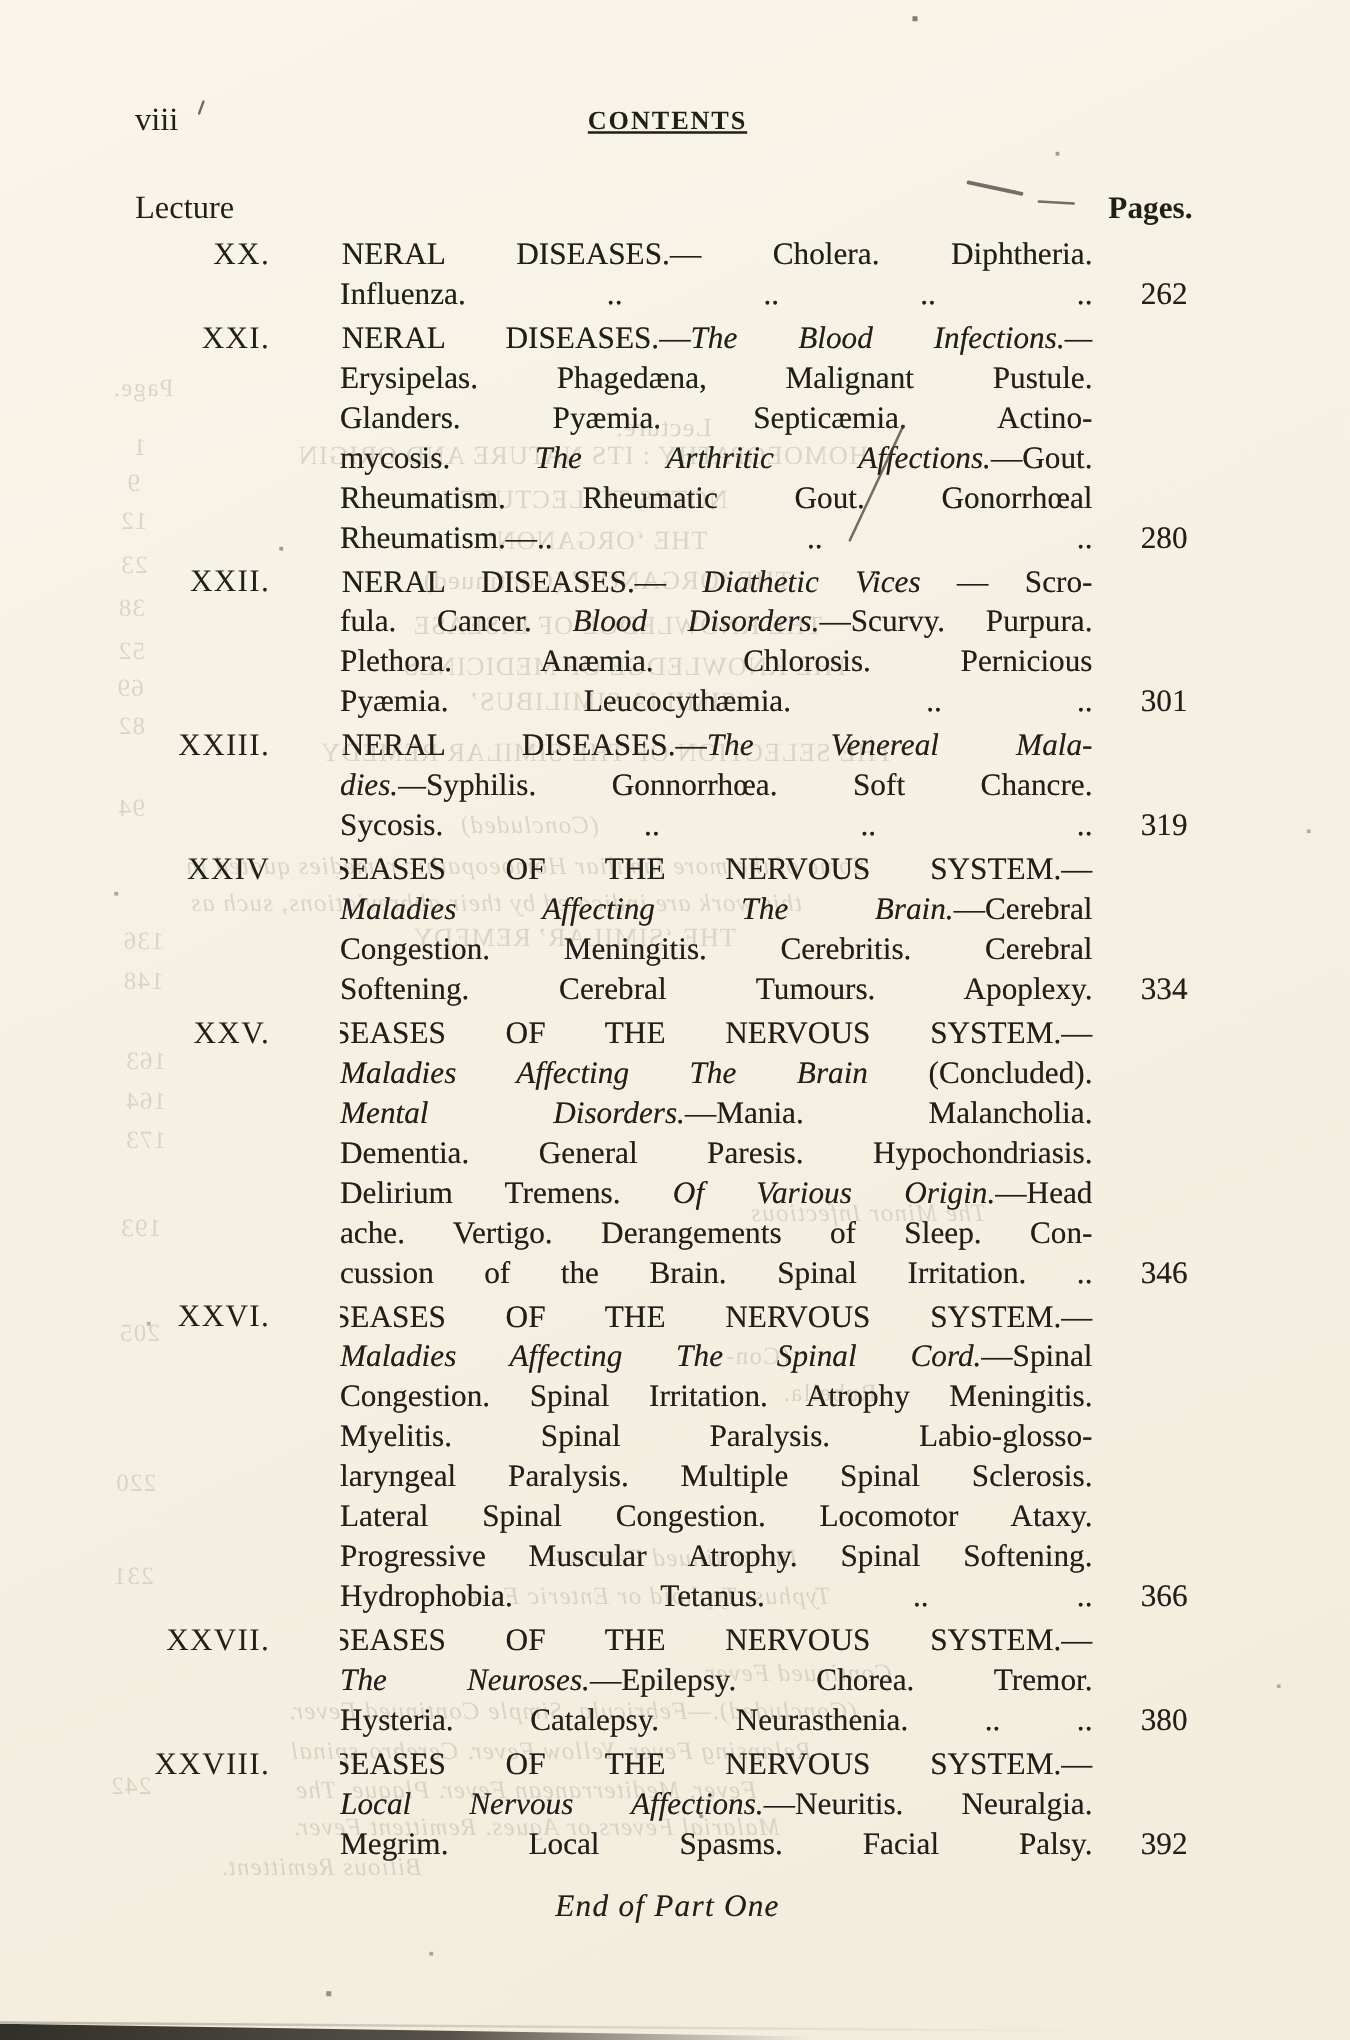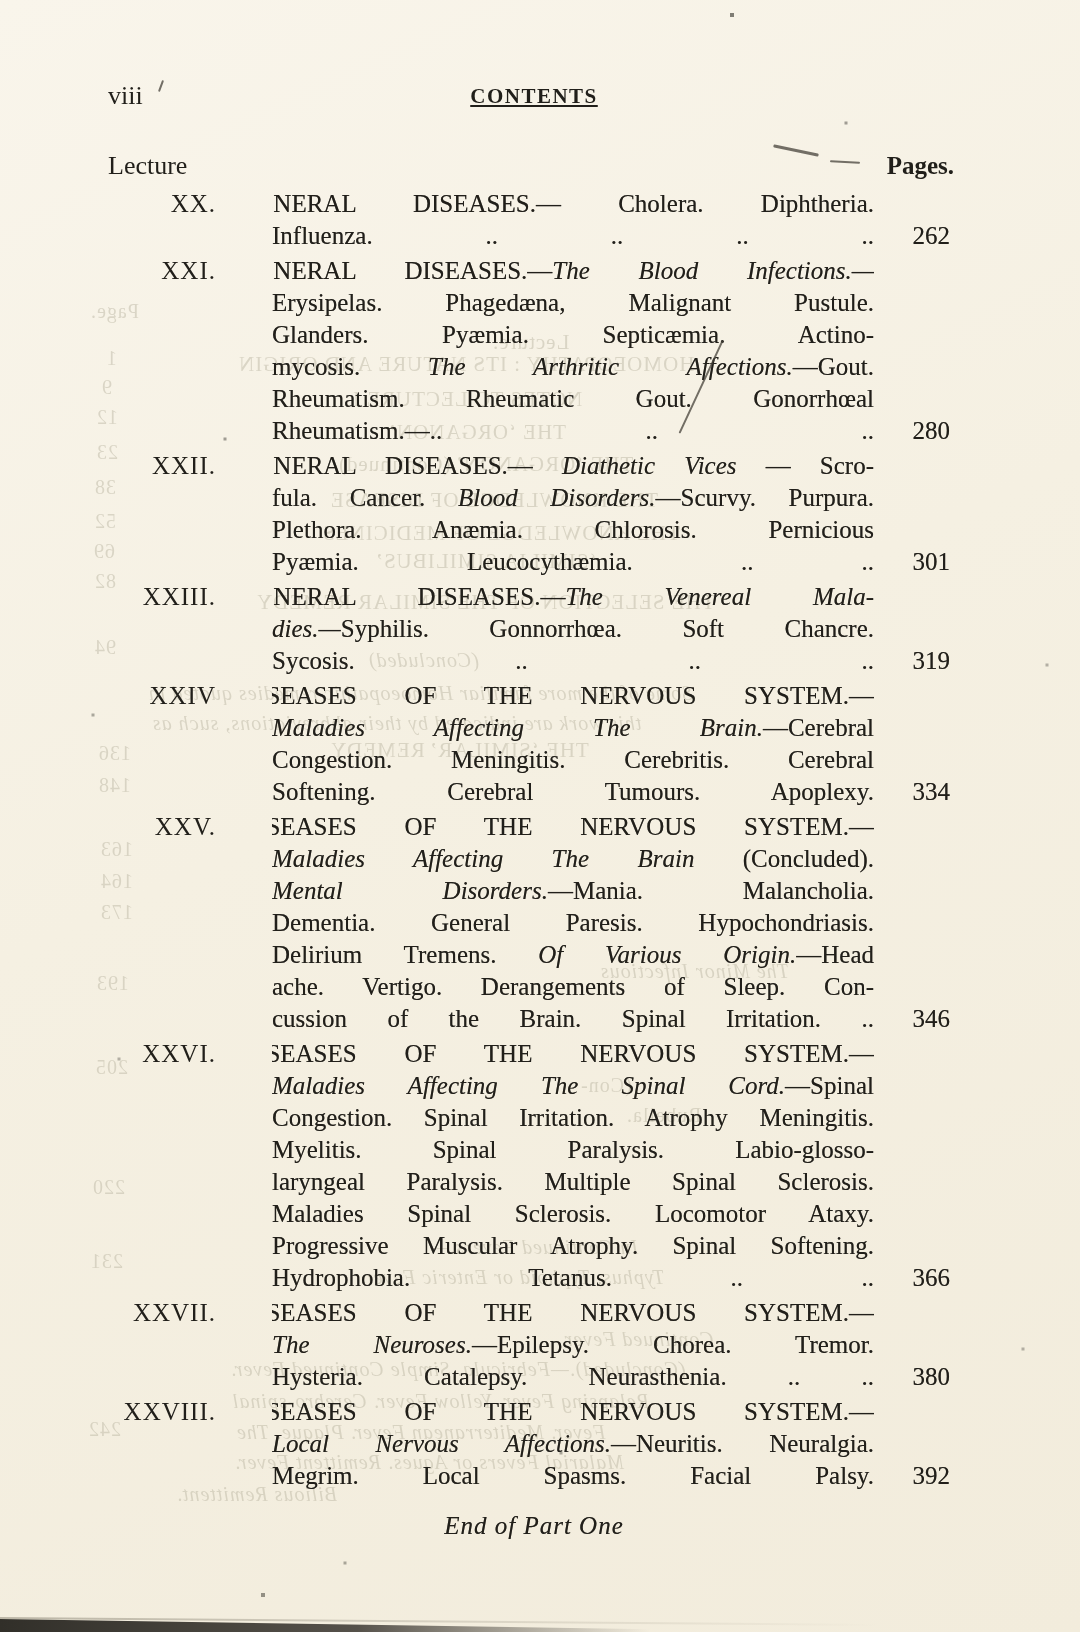--- a/index.html
+++ b/index.html
@@ -225,21 +225,21 @@
           <div class="pcol">346</div>
         </div>
         <div class="entry">
           <div class="num">XXVI.</div>
           <div class="ebody">
             <div class="line first"><span>DISEASES OF THE NERVOUS SYSTEM.—</span></div>
             <div class="line"><span class="it">Maladies Affecting The Spinal Cord.</span><span>—Spinal</span></div>
             <div class="line"><span>Congestion. Spinal Irritation. Atrophy Meningitis.</span></div>
             <div class="line"><span>Myelitis. Spinal Paralysis. Labio-glosso-</span></div>
             <div class="line"><span>laryngeal Paralysis. Multiple Spinal Sclerosis.</span></div>
-            <div class="line"><span>Maladies Spinal Sclerosis. Locomotor Ataxy.</span></div>
+            <div class="line"><span>Lateral Spinal Congestion. Locomotor Ataxy.</span></div>
             <div class="line"><span>Progressive Muscular Atrophy. Spinal Softening.</span></div>
             <div class="line"><span>Hydrophobia. Tetanus. .. ..</span></div>
           </div>
           <div class="pcol">366</div>
         </div>
         <div class="entry">
           <div class="num">XXVII.</div>
           <div class="ebody">
             <div class="line first"><span>DISEASES OF THE NERVOUS SYSTEM.—</span></div>
             <div class="line"><span class="it">The Neuroses.</span><span>—Epilepsy. Chorea. Tremor.</span></div>

